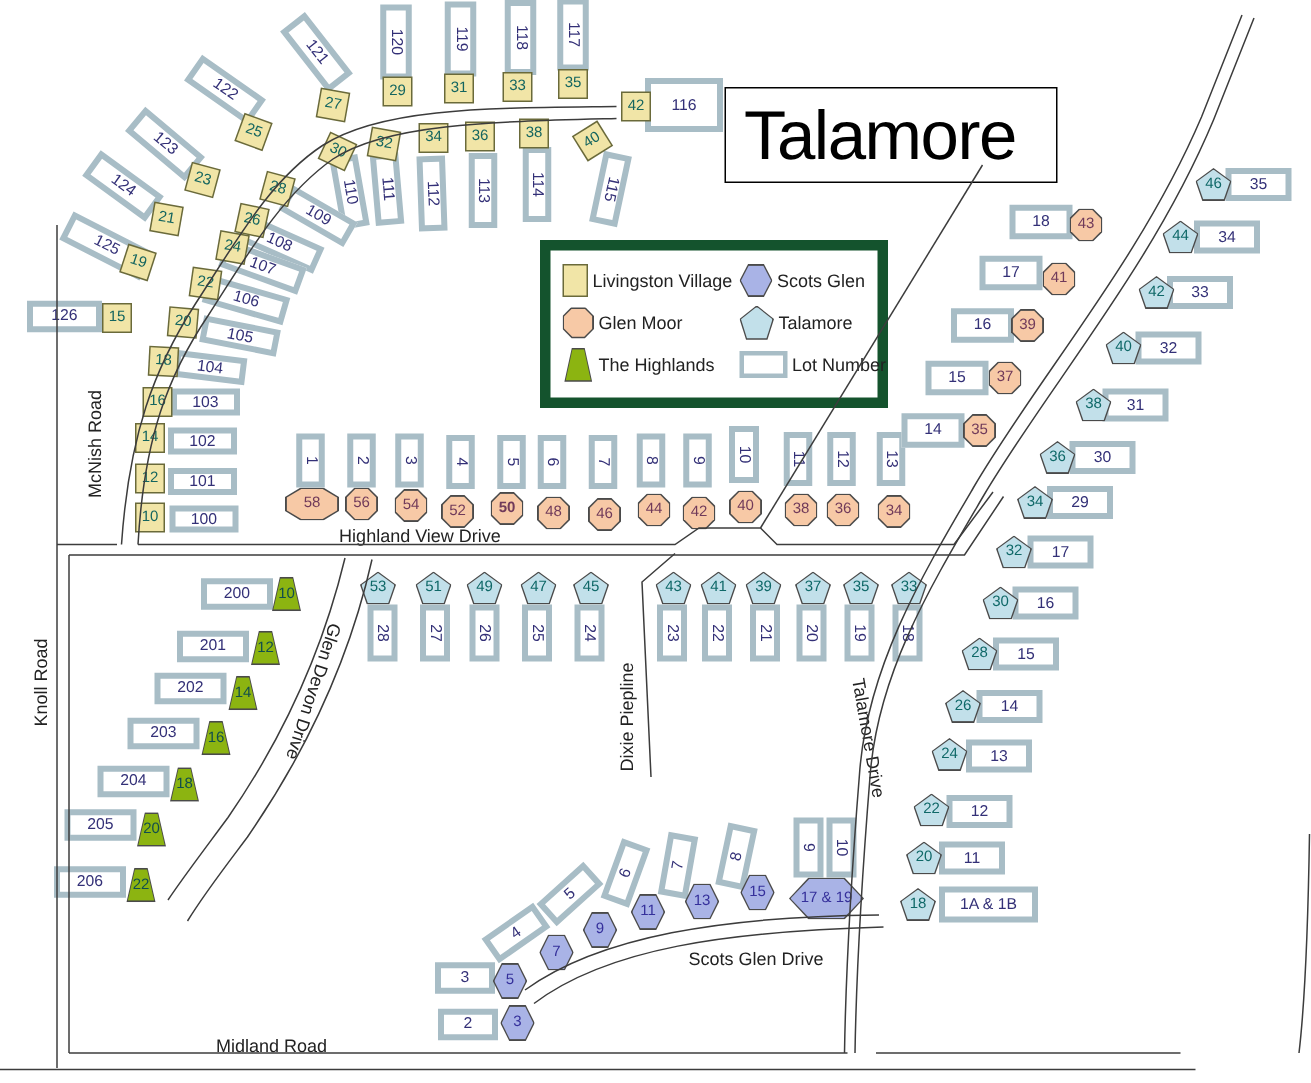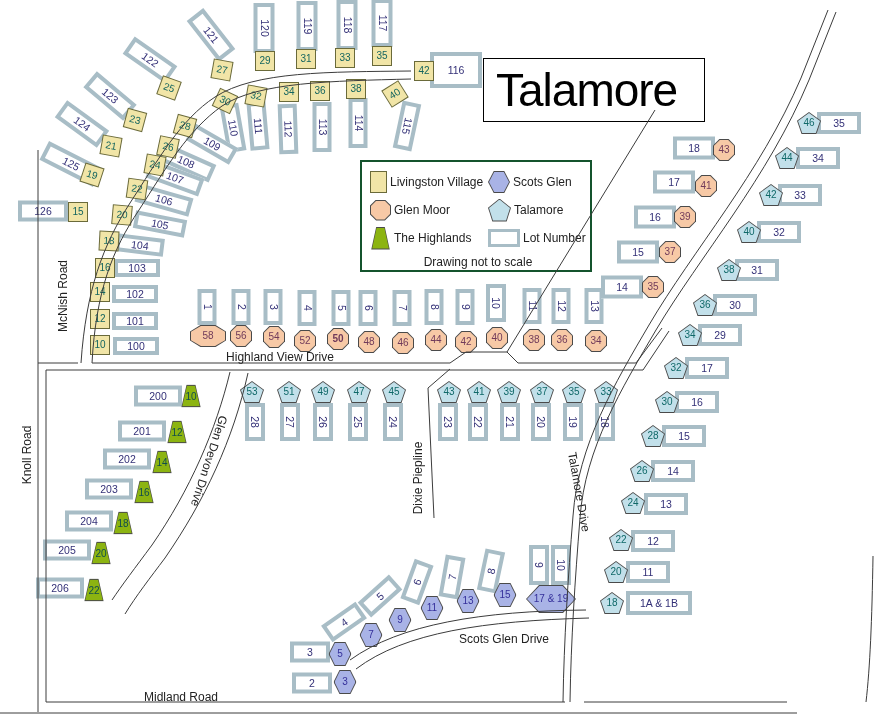--- a/index.html
+++ b/index.html
@@ -32,21 +32,21 @@
   .rlabel{position:absolute;z-index:4;font-size:12px;color:#222;white-space:nowrap;}
 
   #roads-svg{position:absolute;left:0;top:0;z-index:10;pointer-events:none;}
 
   .title-box{position:absolute;left:483px;top:58px;width:222px;height:64px;z-index:5;
              border:1px solid #000;background:#fff;display:flex;align-items:center;
              padding-left:12px;box-sizing:border-box;}
   .title-box span{font-size:46px;color:#000;letter-spacing:-1px;}
 
   .legend{position:absolute;left:360px;top:160px;width:232px;height:112px;z-index:5;
-          border:2px solid #14532d;background:#fff;box-sizing:border-box;padding:6px 4px 2px 8px;}
+          border:7px solid #14532d;background:#fff;box-sizing:border-box;padding:6px 4px 2px 8px;}
   .lg-grid{display:grid;grid-template-columns:118px 1fr;grid-auto-rows:28px;}
   .lg-item{display:flex;align-items:center;gap:3px;}
   .lg-item .txt{font-size:12px;color:#222;white-space:nowrap;}
   .sw{position:relative;display:inline-block;flex:none;}
   .sw .shp{position:absolute;inset:0;background:var(--shape-border);}
   .sw .fill{position:absolute;inset:1px;}
   .lg-note{text-align:center;font-size:12px;color:#222;margin-top:3px;}
   .sw-lot{box-sizing:border-box;border:3px solid var(--lot-border);background:#fff;}
 </style>
 </head>
@@ -115,21 +115,20 @@
           <span class="shp cp-trap"></span>
             <span class="fill cp-trap" style="background:var(--hl-fill);"></span>
         </span>
         <span class="txt">The Highlands</span>
       </div>
       <div class="lg-item">
         <span class="sw sw-lot" style="width:32px;height:18px;"></span>
         <span class="txt">Lot Number</span>
       </div>
     </div>
-    <div class="lg-note">Drawing not to scale</div>
   </div>
 
 <div class="lot" style="left: 211px; top: 35px; width: 52px; height: 21px; transform: translate(-50%, -50%) rotate(52deg);">
       <span>121</span>
     </div>
     <div class="lot" style="left: 150px; top: 60px; width: 52px; height: 21px; transform: translate(-50%, -50%) rotate(35deg);">
       <span>122</span>
     </div>
     <div class="lot" style="left: 110px; top: 96px; width: 52px; height: 21px; transform: translate(-50%, -50%) rotate(40deg);">
       <span>123</span>

